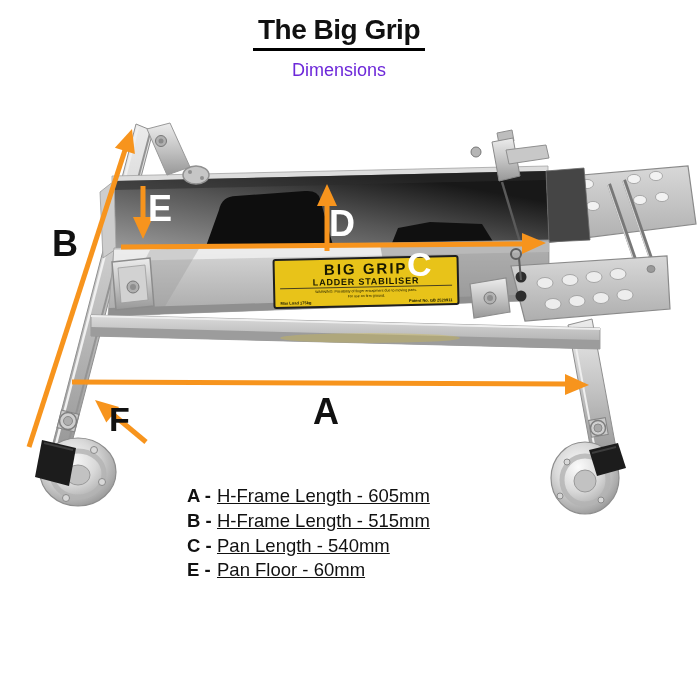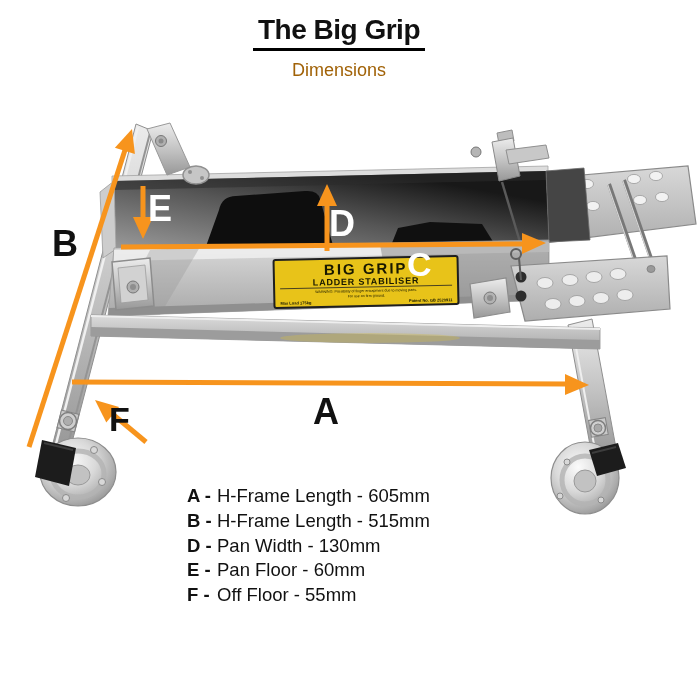--- a/index.html
+++ b/index.html
@@ -1,23 +1,23 @@
 <!DOCTYPE html>
 <html><head>
 <meta charset="utf-8">
 <style>
   html,body{margin:0;padding:0;background:#fff;}
   .page{position:relative;width:700px;height:700px;background:#fff;overflow:hidden;
         font-family:"Liberation Sans",sans-serif;color:#111;}
   .titleblock{position:absolute;left:0;top:0;width:678px;text-align:center;}
   .titleblock h1{margin:14px 0 0 0;font-size:28px;font-weight:bold;letter-spacing:-.5px;}
   .titleblock h1 span{display:inline-block;border-bottom:3px solid #000;padding:0 5px 2px 5px;}
-  .subtitle{margin-top:9px;font-size:18px;font-weight:normal;color:#a16207;}
+  .subtitle{margin-top:9px;font-size:18px;font-weight:normal;color:#6d28d9;}
   .legend{position:absolute;left:187px;top:484px;font-size:18.5px;line-height:24.8px;}
-  .legend .row{white-space:nowrap;}
+  .legend .row{white-space:nowrap;text-decoration:underline;}
   .legend .lt{font-weight:bold;display:inline-block;min-width:30px;}
   .legend .desc{font-weight:normal;}
   svg{position:absolute;left:0;top:0;}
   svg text{font-family:"Liberation Sans",sans-serif;}
   .dimletter{font-weight:bold;}
 </style>
 </head>
 <body>
 
 <div class="page">
@@ -227,18 +227,17 @@
       <text class="dimletter" x="407" y="276" font-size="34" fill="#fff">C</text>
       <text class="dimletter" x="329" y="236" font-size="36" fill="#fff">D</text>
       <text class="dimletter" x="148" y="221" font-size="36" fill="#fff">E</text>
       <text class="dimletter" x="109" y="431" font-size="34" fill="#111">F</text>
     </g>
   </svg>
 
   <div class="legend">
     <div class="row"><span class="lt">A -</span><span class="desc">H-Frame Length - 605mm</span></div>
     <div class="row"><span class="lt">B -</span><span class="desc">H-Frame Length - 515mm</span></div>
-    <div class="row"><span class="lt">D -</span><span class="desc">Pan Width - 130mm</span></div>
+    <div class="row"><span class="lt">C -</span><span class="desc">Pan Length - 540mm</span></div>
     <div class="row"><span class="lt">E -</span><span class="desc">Pan Floor - 60mm</span></div>
-    <div class="row"><span class="lt">F -</span><span class="desc">Off Floor - 55mm</span></div>
   </div>
 
 </div>
 
 </body></html>

